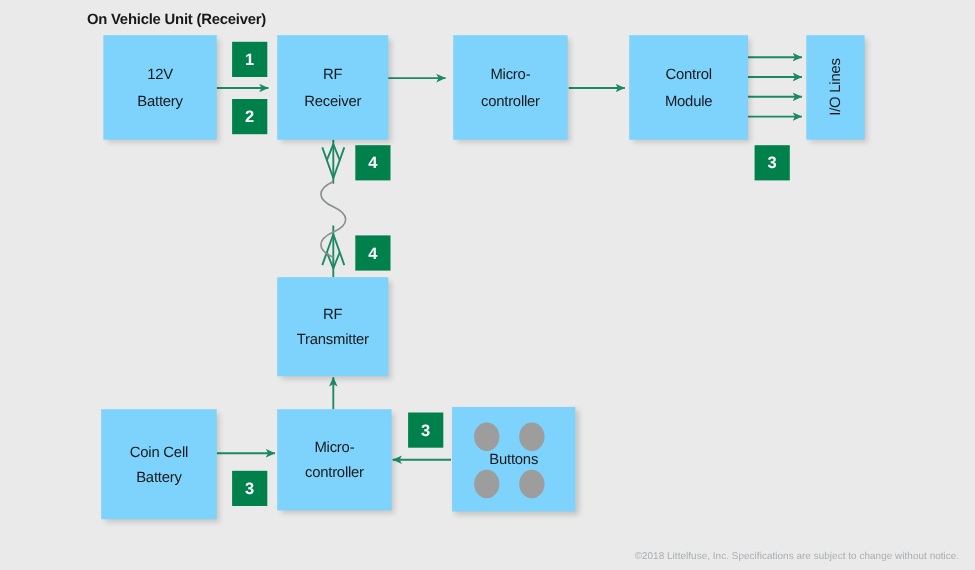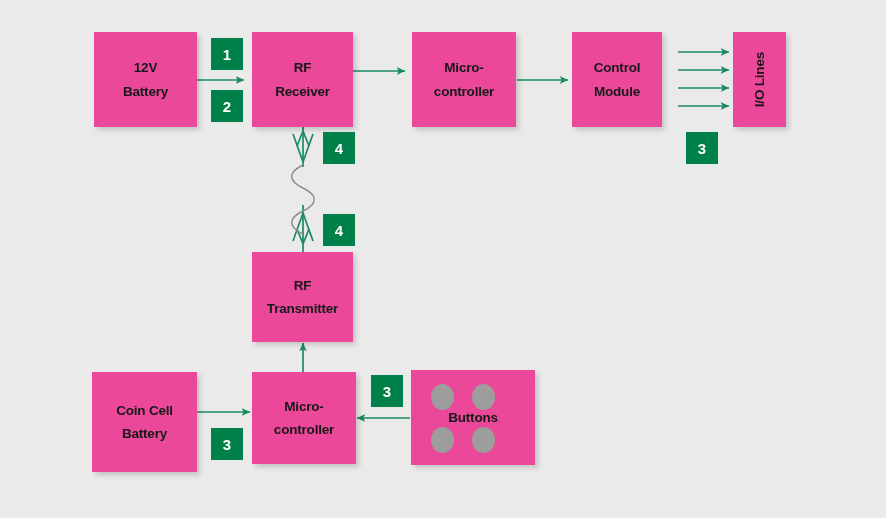--- a/index.html
+++ b/index.html
@@ -16,31 +16,30 @@
     position:absolute;
     font-size:13.5px;
     font-weight:700;
     color:#17181a;
     letter-spacing:-0.2px;
     white-space:nowrap;
   }
 
   .box{
     position:absolute;
-    background:#ec4899;
+    background:#7dd3fc;
     box-shadow:3px 3px 5px rgba(0,0,0,0.16);
     display:flex;
     align-items:center;
     justify-content:center;
     text-align:center;
     color:#17181a;
     font-size:13.5px;
     line-height:1.72;
     letter-spacing:-0.2px;
-    font-weight:bold;
   }
   .box .txt{white-space:pre-line;}
 
   .box.vertical .txt{
     writing-mode:vertical-rl;
     transform:rotate(180deg);
     white-space:nowrap;
   }
 
   .badge{
@@ -119,37 +118,38 @@
     </g>
 
     <g stroke="#1b8a63" stroke-width="1.7" fill="none">
       <path d="M303,244 L297,229 M303,244 L309,229"></path>
       <path d="M293,241 L303,213 M313,241 L303,213"></path>
     </g>
 
     <path d="M303,165 C288,172 288,181 303,188 C318,195 318,204 303,211 C288,218 288,227 303,234" stroke="#8b8f92" stroke-width="1.5" fill="none"></path>
   </svg>
 
+  <div class="section-label" style="left:79px;top:10px;">On Vehicle Unit (Receiver)</div>
 
   <div class="box" style="left:94px;top:32px;width:103px;height:95px;">
     <span class="txt">12V
 Battery</span>
   </div>
 
   <div class="box" style="left:252px;top:32px;width:101px;height:95px;">
     <span class="txt">RF
 Receiver</span>
   </div>
 
   <div class="box" style="left:412px;top:32px;width:104px;height:95px;">
     <span class="txt">Micro-
 controller</span>
   </div>
 
-  <div class="box" style="left:572px;top:32px;width:90px;height:95px;">
+  <div class="box" style="left:572px;top:32px;width:108px;height:95px;">
     <span class="txt">Control
 Module</span>
   </div>
 
   <div class="box vertical" style="left:733px;top:32px;width:53px;height:95px;">
     <span class="txt">I/O Lines</span>
   </div>
 
   <div class="box" style="left:252px;top:252px;width:101px;height:90px;">
     <span class="txt">RF
@@ -159,21 +159,21 @@
   <div class="box" style="left:92px;top:372px;width:105px;height:100px;">
     <span class="txt">Coin Cell
 Battery</span>
   </div>
 
   <div class="box" style="left:252px;top:372px;width:104px;height:92px;">
     <span class="txt">Micro-
 controller</span>
   </div>
 
-  <div class="box" style="left:411px;top:370px;width:124px;height:95px;text-align:center;">
+  <div class="box" style="left:411px;top:370px;width:112px;height:95px;text-align:center;">
     <span class="txt">Buttons</span>
     <span class="btn-dot" style="left:20px;top:14px;"></span>
     <span class="btn-dot" style="left:61px;top:14px;"></span>
     <span class="btn-dot" style="left:20px;top:57px;"></span>
     <span class="btn-dot" style="left:61px;top:57px;"></span>
   </div>
 
   <div class="badge" style="left:211px;top:38px;width:32px;height:32px;">1</div>
 
   <div class="badge" style="left:211px;top:90px;width:32px;height:32px;">2</div>
@@ -181,14 +181,15 @@
   <div class="badge" style="left:686px;top:132px;width:32px;height:32px;">3</div>
 
   <div class="badge" style="left:323px;top:132px;width:32px;height:32px;">4</div>
 
   <div class="badge" style="left:323px;top:214px;width:32px;height:32px;">4</div>
 
   <div class="badge" style="left:211px;top:428px;width:32px;height:32px;">3</div>
 
   <div class="badge" style="left:371px;top:375px;width:32px;height:32px;">3</div>
 
+  <div class="footer">©2018 Littelfuse, Inc. Specifications are subject to change without notice.</div>
 
 </div>
 
 </body></html>

